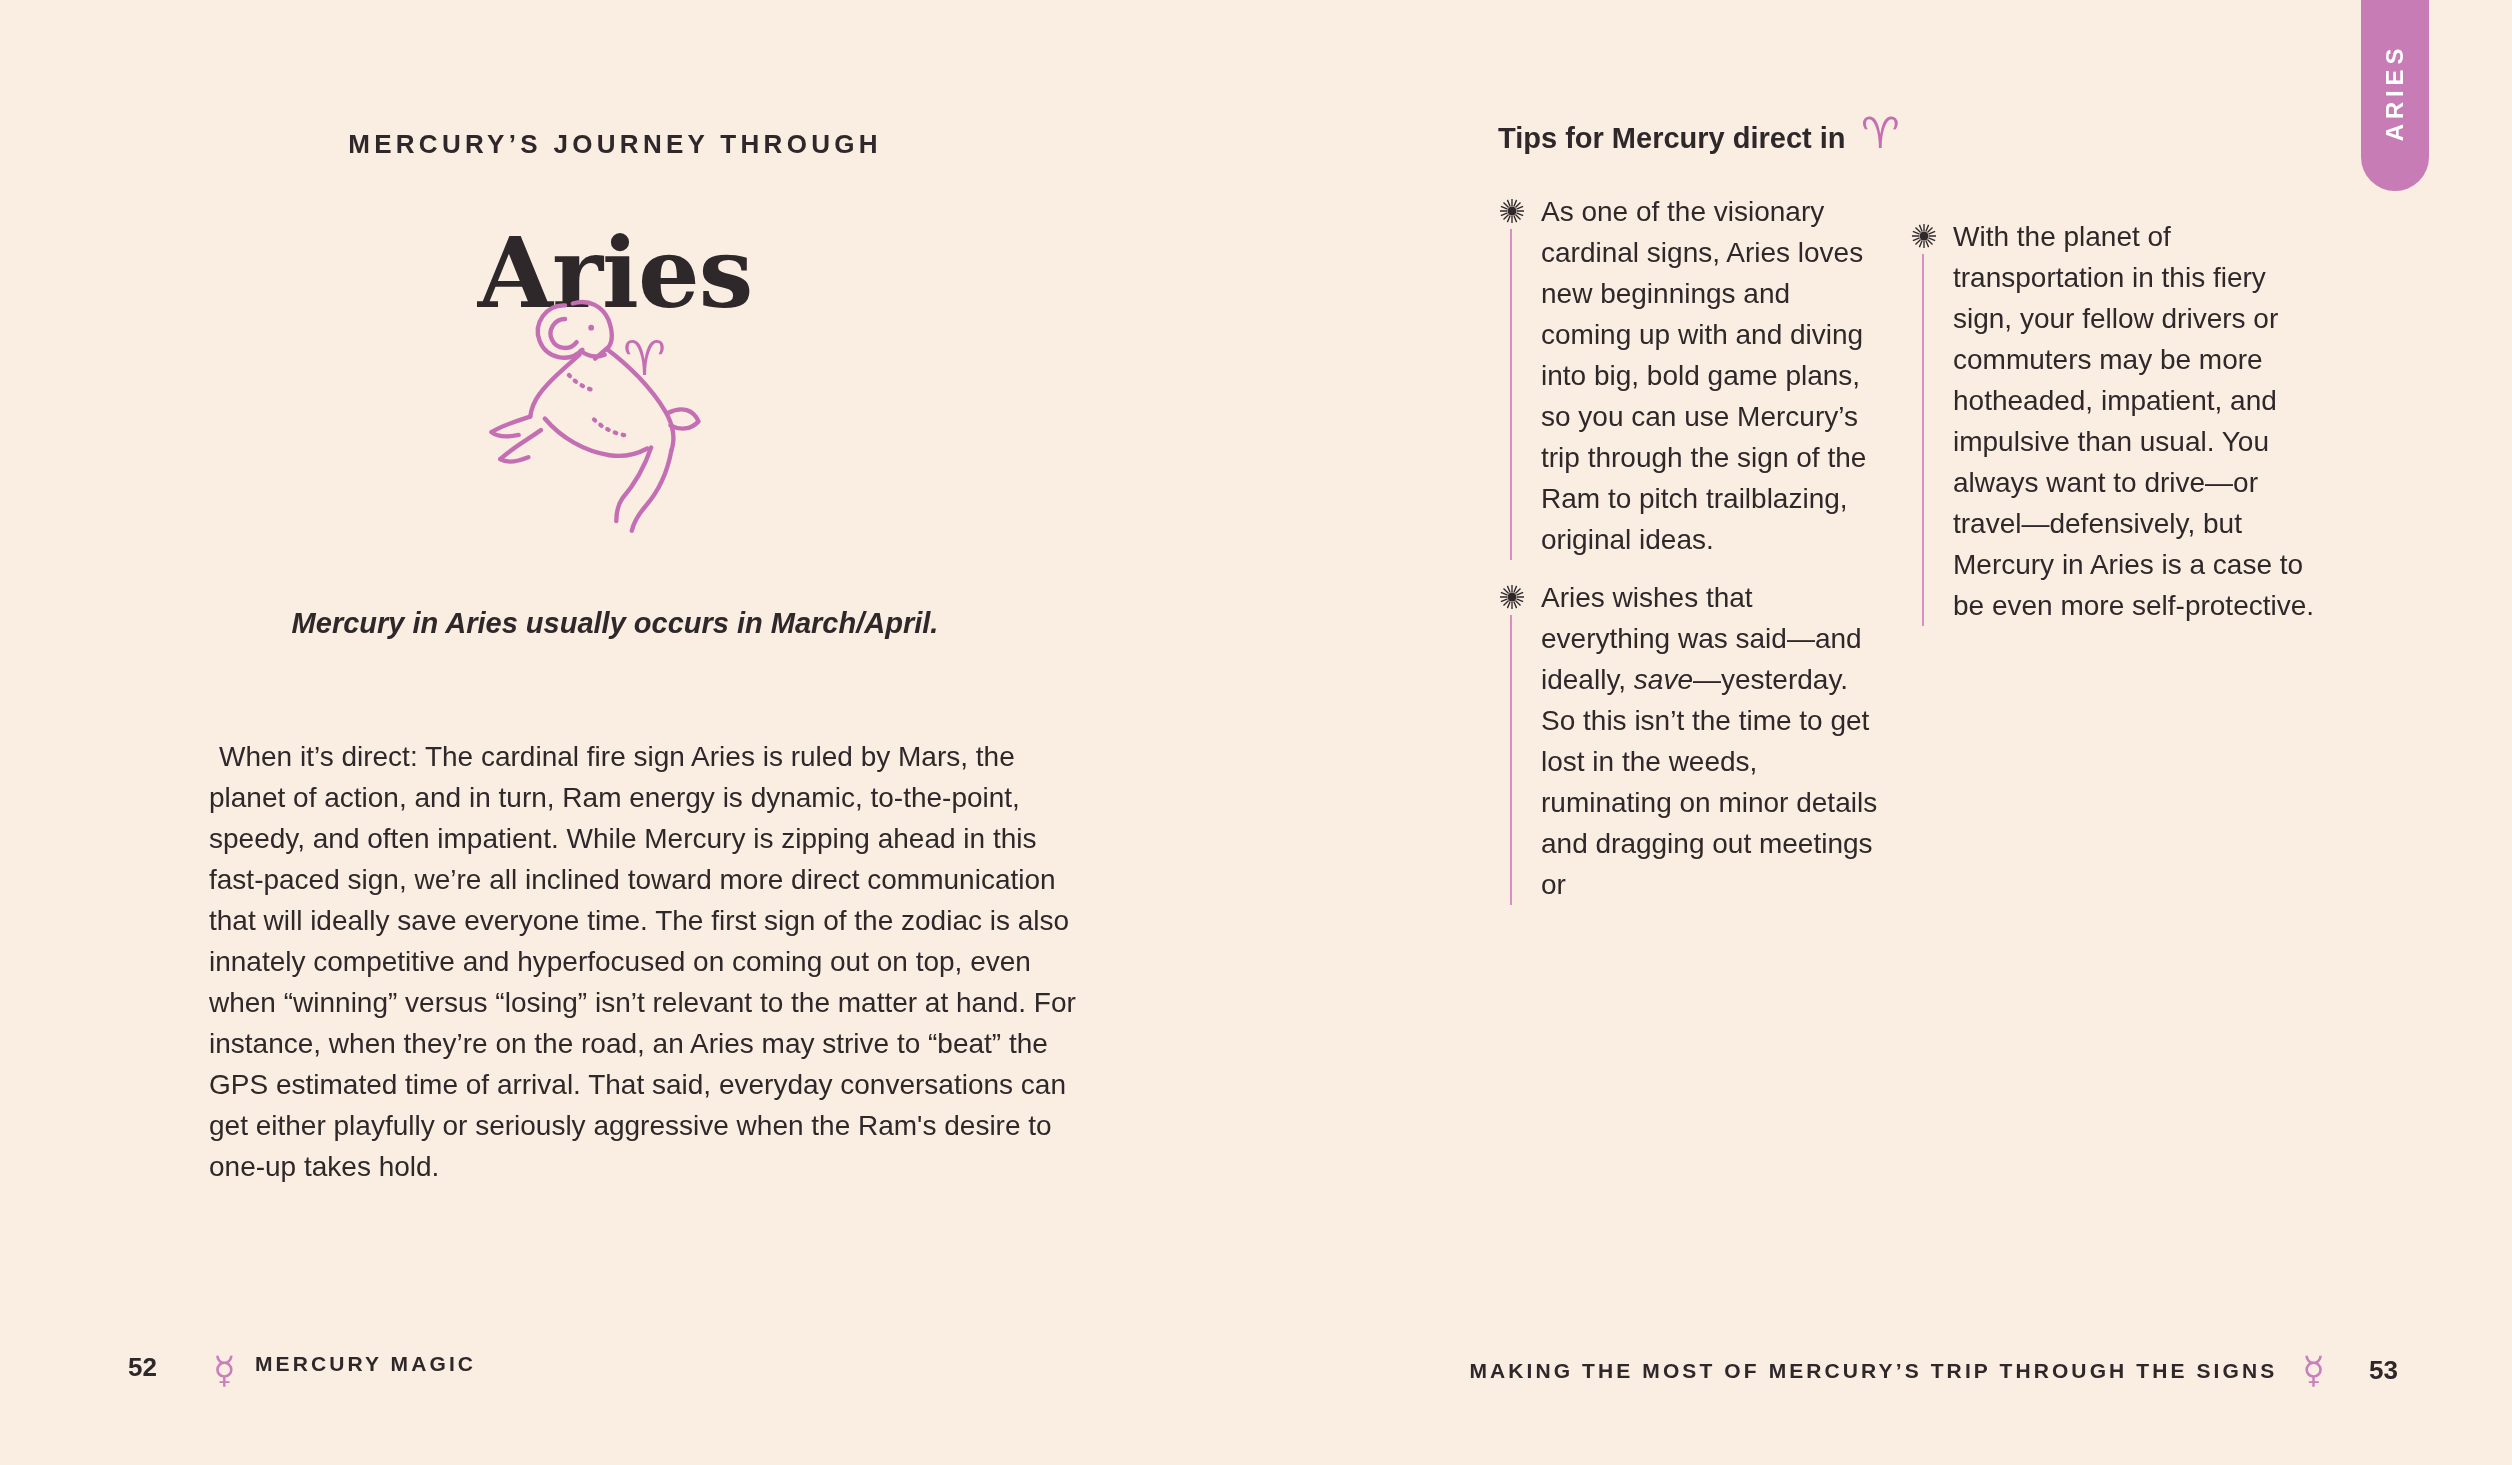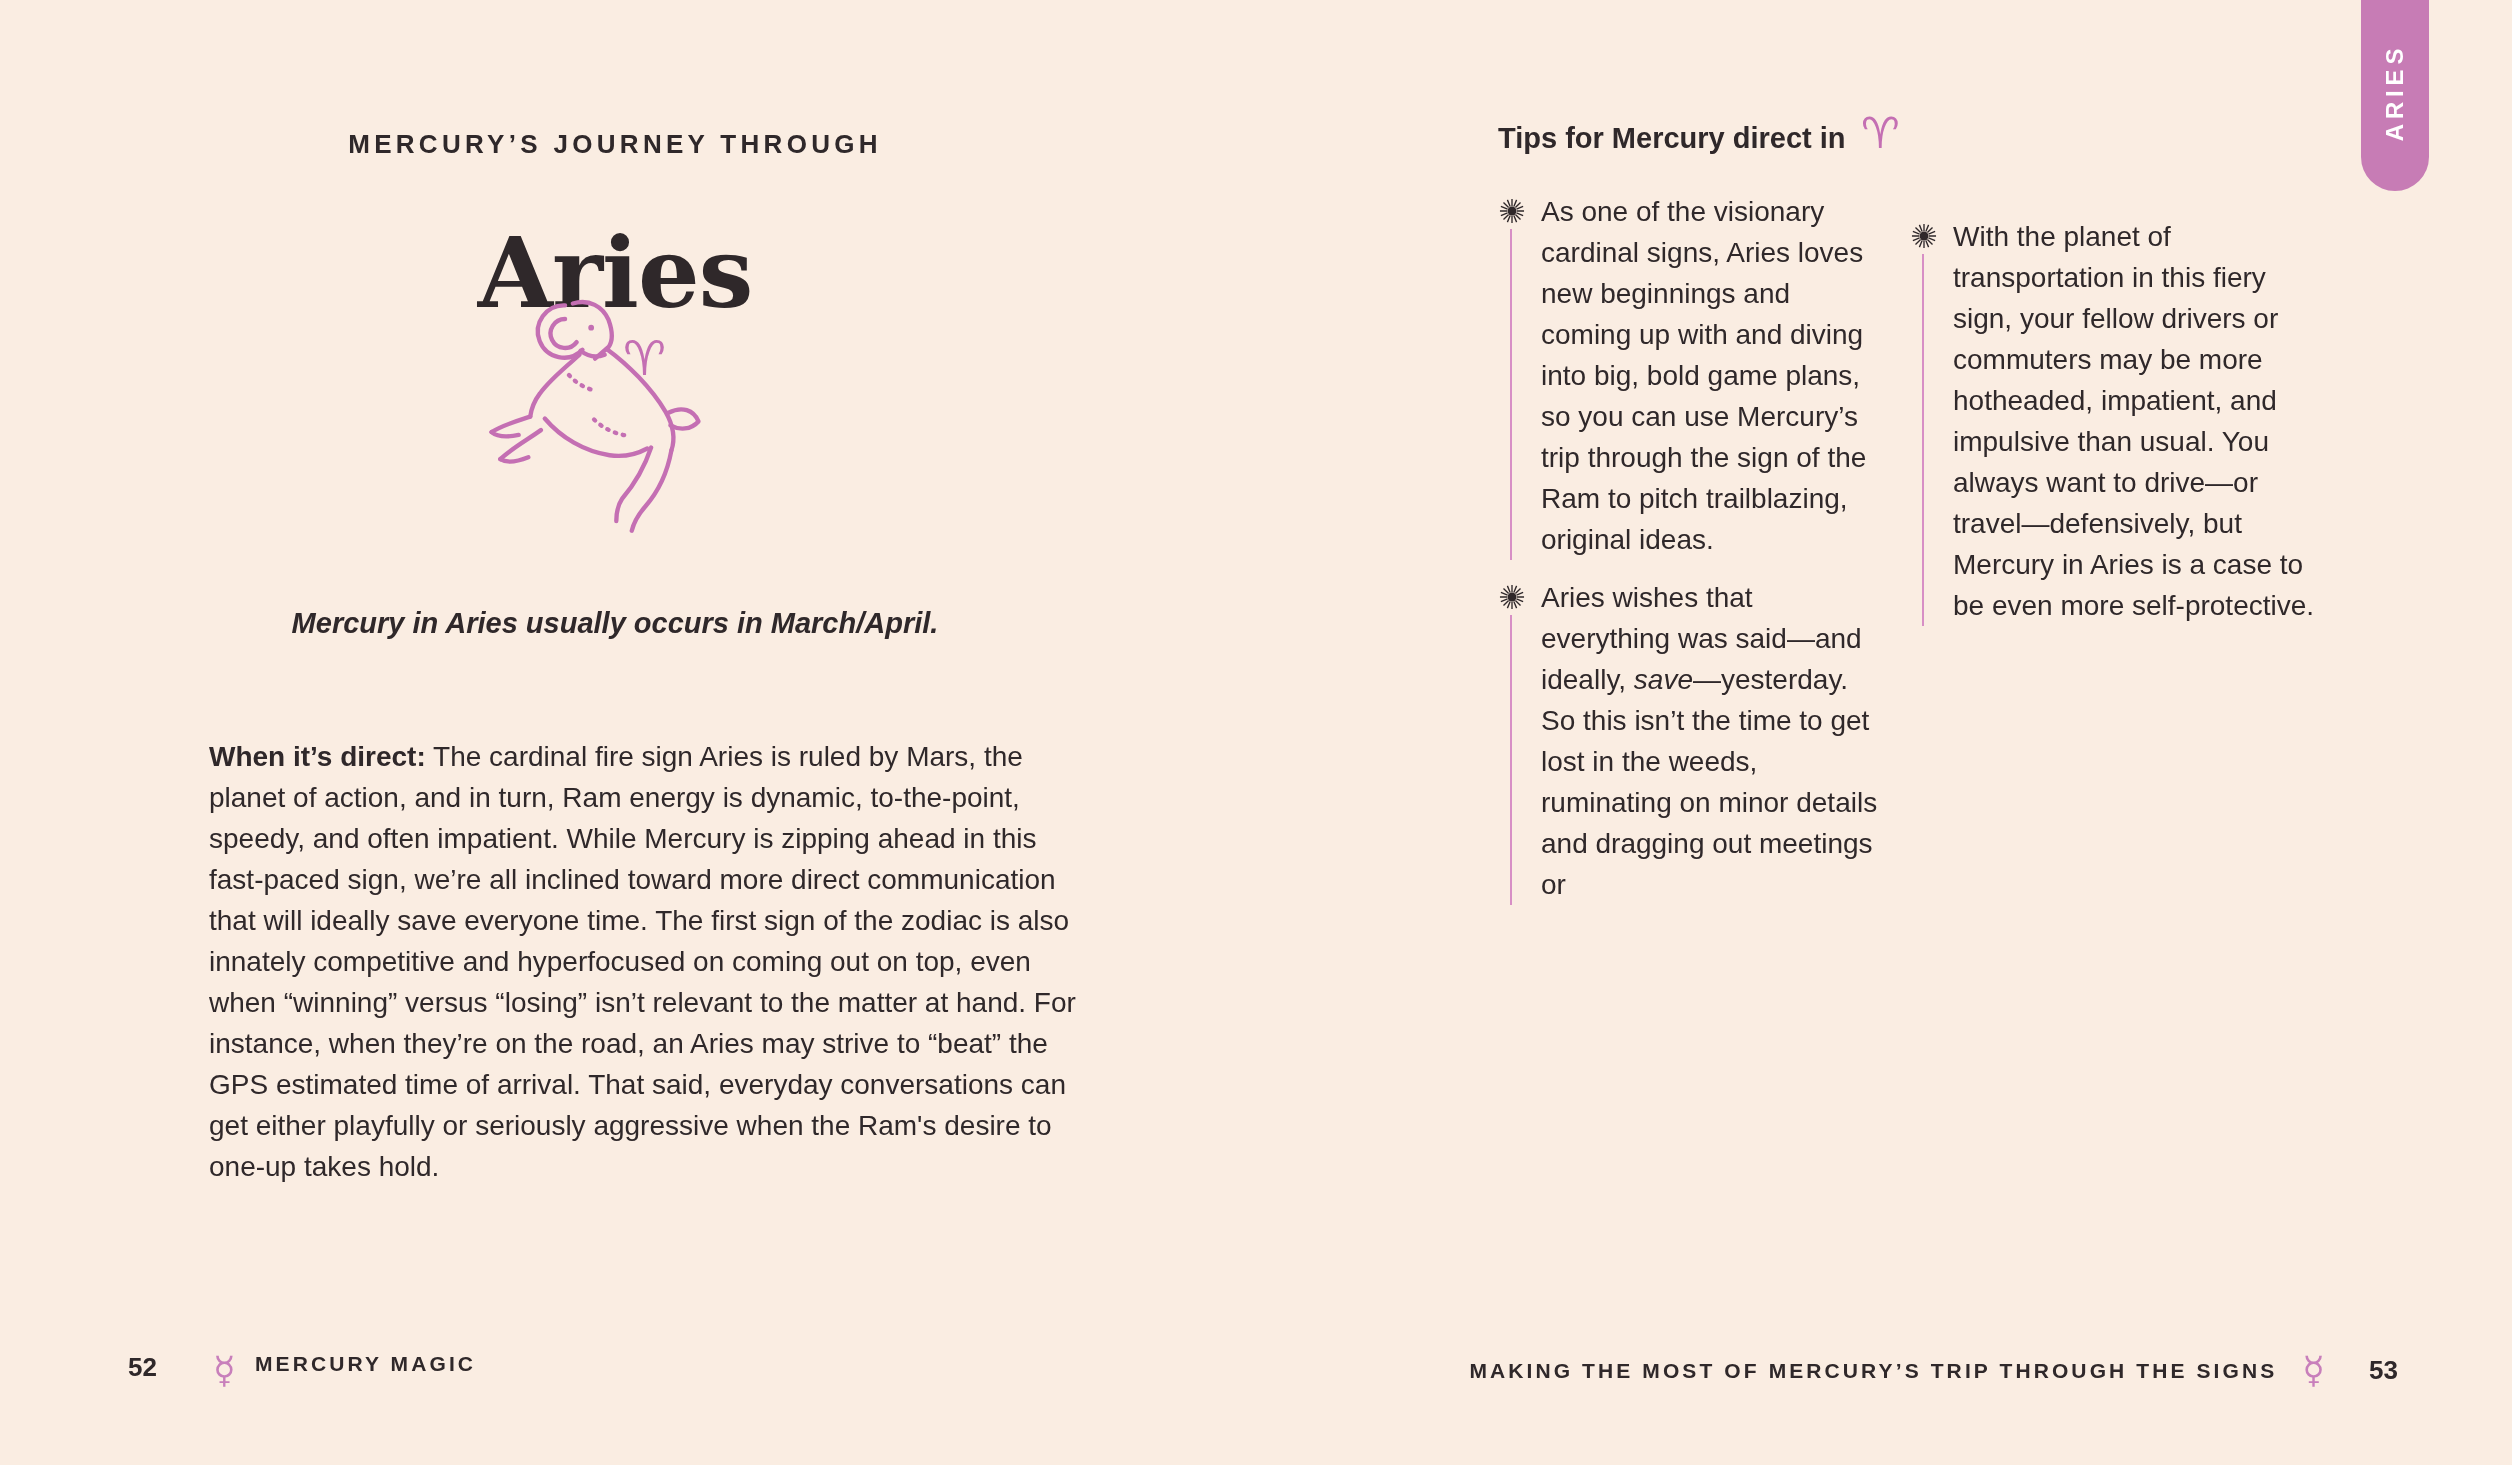--- a/index.html
+++ b/index.html
@@ -34,21 +34,21 @@
   }
   .occurs{
     left:209px;top:607px;width:812px;
     text-align:center;
     font-style:italic;font-weight:700;font-size:29px;
   }
   .body-copy{
     left:209px;top:708px;width:870px;
     font-size:28px;line-height:41px;
   }
-  .body-copy strong{font-weight:700;}
+  .body-copy strong{font-weight:400;margin-left:10px;}
 
   
   .tips-head{
     left:1498px;top:122px;
     display:flex;align-items:flex-start;
     font-size:29px;font-weight:700;
   }
   .tips-head .sign{
     font-family:"DejaVu Sans", sans-serif;
     font-weight:400;

